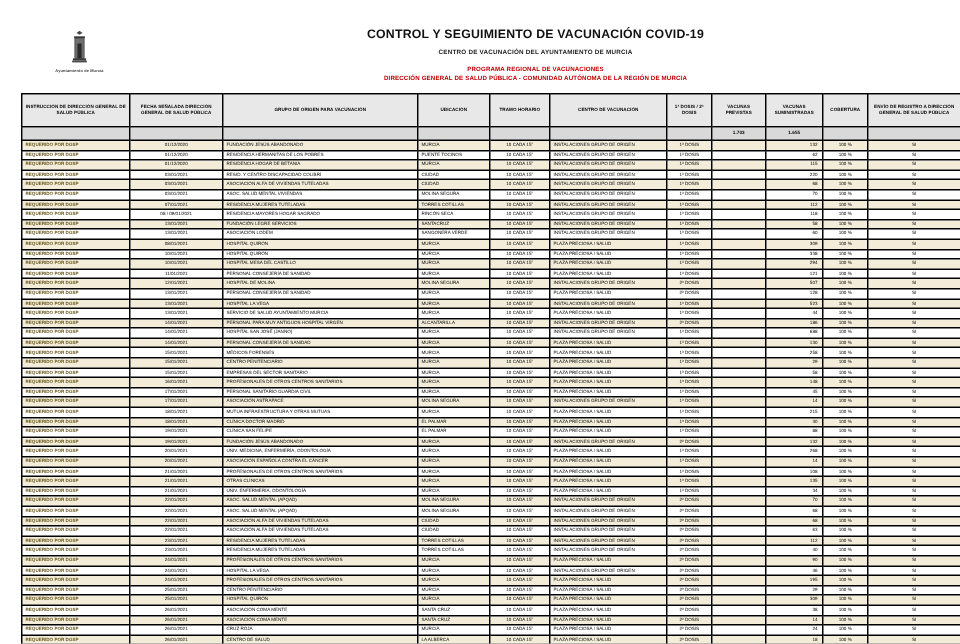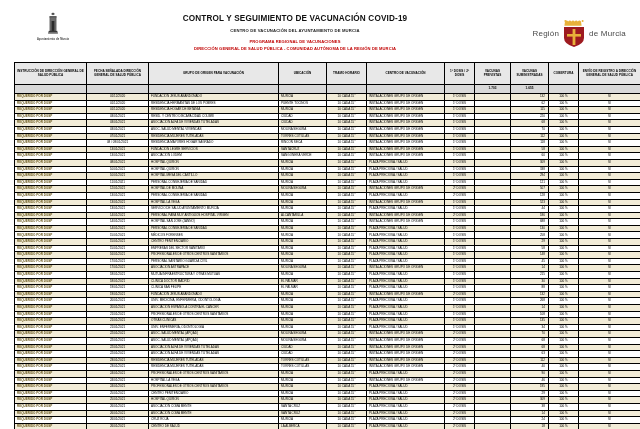--- a/index.html
+++ b/index.html
@@ -10,21 +10,21 @@
     color:#000;
     -webkit-font-smoothing:antialiased;
   }
   .page{
     position:relative;width:640px;height:429px;box-sizing:border-box;
     padding:0;background:#fff;
   }
 
   
   .doc-header{
-    display:flex;align-items:flex-start;justify-content:space-between;
+    display:flex;align-items:center;justify-content:space-between;
     padding:8px 14px 4px 18px;height:62px;box-sizing:border-box;
   }
   .logo-left{width:70px;display:flex;flex-direction:column;align-items:center;
     padding-top:4px;}
   .crest{width:16px;height:24px;display:block;}
   .logo-left .caption{
     font-size:2.6px;line-height:3.4px;text-align:center;color:#3a3a3a;
     margin-top:2px;letter-spacing:.1px;font-weight:600;
   }
   .title-block{flex:1;text-align:center;padding-top:6px;}
@@ -110,32 +110,20 @@
       <div class="caption">Ayuntamiento de Murcia</div>
     </div>
 
     <div class="title-block">
       <div class="title-main">CONTROL Y SEGUIMIENTO DE VACUNACIÓN COVID-19</div>
       <div class="title-sub1">CENTRO DE VACUNACIÓN DEL AYUNTAMIENTO DE MURCIA</div>
       <div class="title-sub2">PROGRAMA REGIONAL DE VACUNACIONES</div>
       <div class="title-sub3">DIRECCIÓN GENERAL DE SALUD PÚBLICA - COMUNIDAD AUTÓNOMA DE LA REGIÓN DE MURCIA</div>
     </div>
 
-    <div class="logo-right">
-      <span class="rm-text">Región</span>
-      <svg class="rm-shield" viewBox="0 0 26 30">
-        <path d="M3 9 h20 v11 q0 6 -10 9 q-10 -3 -10 -9 z" fill="#9e1b20"></path>
-        <path d="M4 3.5 q1.6 -2 3.2 0 q1.6 -2 3.2 0 q1.6 -2 3.2 0 q1.6 -2 3.2 0 q1.6 -2 3.2 0 l0.6 4.2 h-17.2 z" fill="#e8b23a"></path>
-        <circle cx="4.4" cy="3" r="1" fill="#e8b23a"></circle>
-        <circle cx="21.6" cy="3" r="1" fill="#e8b23a"></circle>
-        <rect x="11.6" y="11" width="2.8" height="16" fill="#e8b23a"></rect>
-        <rect x="6" y="16" width="14" height="2.6" fill="#e8b23a"></rect>
-      </svg>
-      <span class="rm-text">de Murcia</span>
-    </div>
 
   </div>
 
   <div class="table-wrap">
     <table>
       <colgroup>
         <col class="c1">
           <col class="c2">
           <col class="c3">
           <col class="c4">

